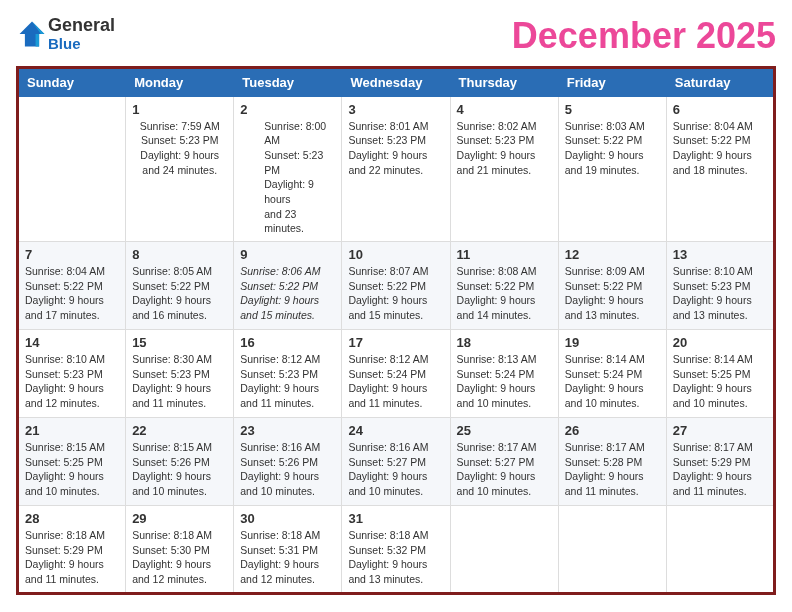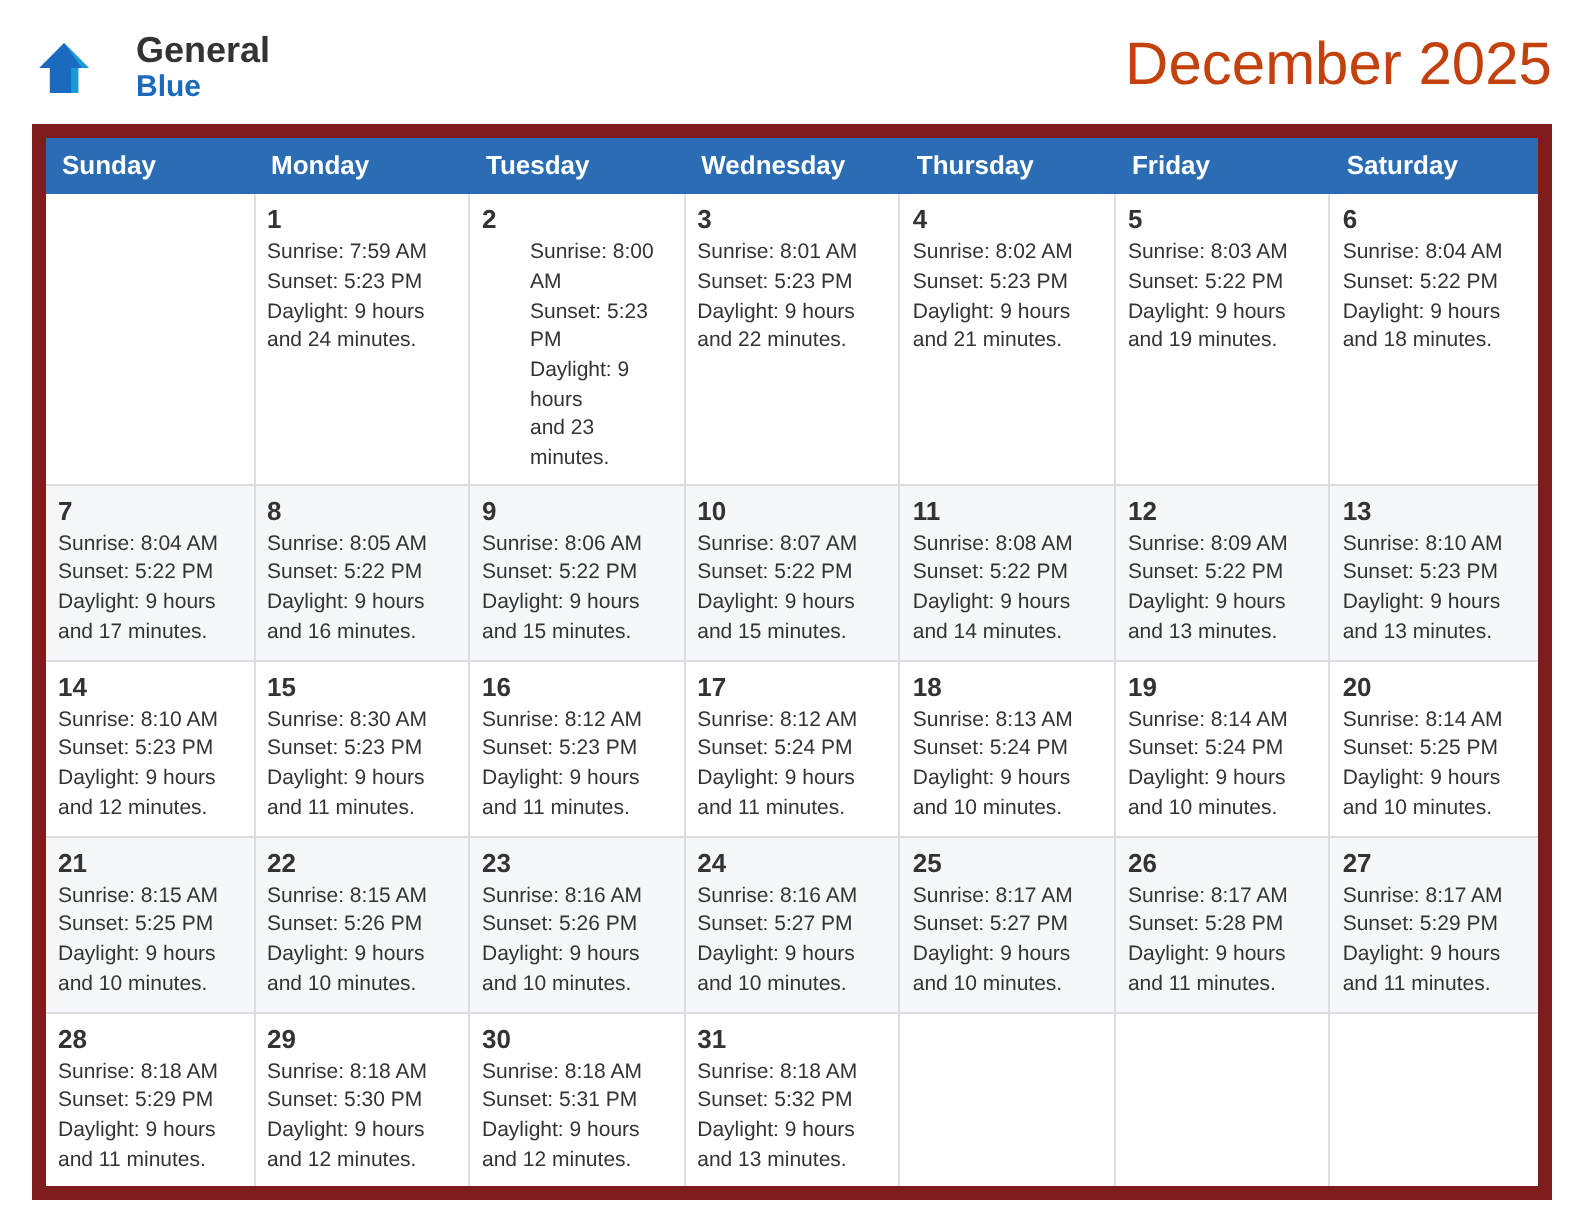--- a/index.html
+++ b/index.html
@@ -12,21 +12,21 @@
     }
     .header {
       display: flex;
       justify-content: space-between;
       align-items: flex-start;
       margin-bottom: 10px;
     }
     .logo {
       display: flex;
       align-items: center;
-      gap: 20px;
+      gap: 0;
     }
     .logo-text {
       display: flex;
       flex-direction: column;
       line-height: 1.1;
     }
     .logo-general {
       font-size: 18px;
       font-weight: bold;
       color: #333;
@@ -37,33 +37,33 @@
       color: #1a6bbf;
     }
     .logo-icon {
       width: 32px;
       height: 32px;
     }
     .title-area {
       text-align: right;
     }
     .month-title {
-      font-size: 30px;
-      font-weight: normal;
-      color: #c2410c;
+      font-size: 36px;
+      font-weight: bold;
+      color: #ec4899;
       line-height: 1.1;
     }
     .location {
       font-size: 15px;
       color: #555;
     }
     .calendar {
       width: 100%;
       border-collapse: collapse;
-      border: 7px solid #7f1d1d;
+      border: 3px solid #7f1d1d;
     }
     .calendar th {
       background: #2a6db5;
       color: #fff;
       text-align: left;
       padding: 6px 8px;
       font-size: 13px;
       font-weight: bold;
       border: 1px solid #2a6db5;
     }
@@ -126,21 +126,21 @@
         <th>Thursday</th>
         <th>Friday</th>
         <th>Saturday</th>
       </tr>
   </thead>
   <tbody>
   <tr class="week-row">
         <td class="empty-cell"></td>
         <td>
           <span class="day-num">1</span>
-          <div class="day-info" style="white-space: pre-line;">Sunrise: 7:59 AM
+          <div class="day-info" style="white-space: pre-line; text-align: center;">Sunrise: 7:59 AM
 Sunset: 5:23 PM
 Daylight: 9 hours
 and 24 minutes.</div>
         </td>
         <td>
           <span class="day-num">2</span>
           <div class="day-info" style="white-space: pre-line; margin-left: 24px;">Sunrise: 8:00 AM
 Sunset: 5:23 PM
 Daylight: 9 hours
 and 23 minutes.</div>
@@ -184,21 +184,21 @@
         </td>
         <td>
           <span class="day-num">8</span>
           <div class="day-info" style="white-space: pre-line;">Sunrise: 8:05 AM
 Sunset: 5:22 PM
 Daylight: 9 hours
 and 16 minutes.</div>
         </td>
         <td>
           <span class="day-num">9</span>
-          <div class="day-info" style="white-space: pre-line;">Sunrise: 8:06 AM
+          <div class="day-info" style="white-space: pre-line; font-style: italic;">Sunrise: 8:06 AM
 Sunset: 5:22 PM
 Daylight: 9 hours
 and 15 minutes.</div>
         </td>
         <td>
           <span class="day-num">10</span>
           <div class="day-info" style="white-space: pre-line;">Sunrise: 8:07 AM
 Sunset: 5:22 PM
 Daylight: 9 hours
 and 15 minutes.</div>

